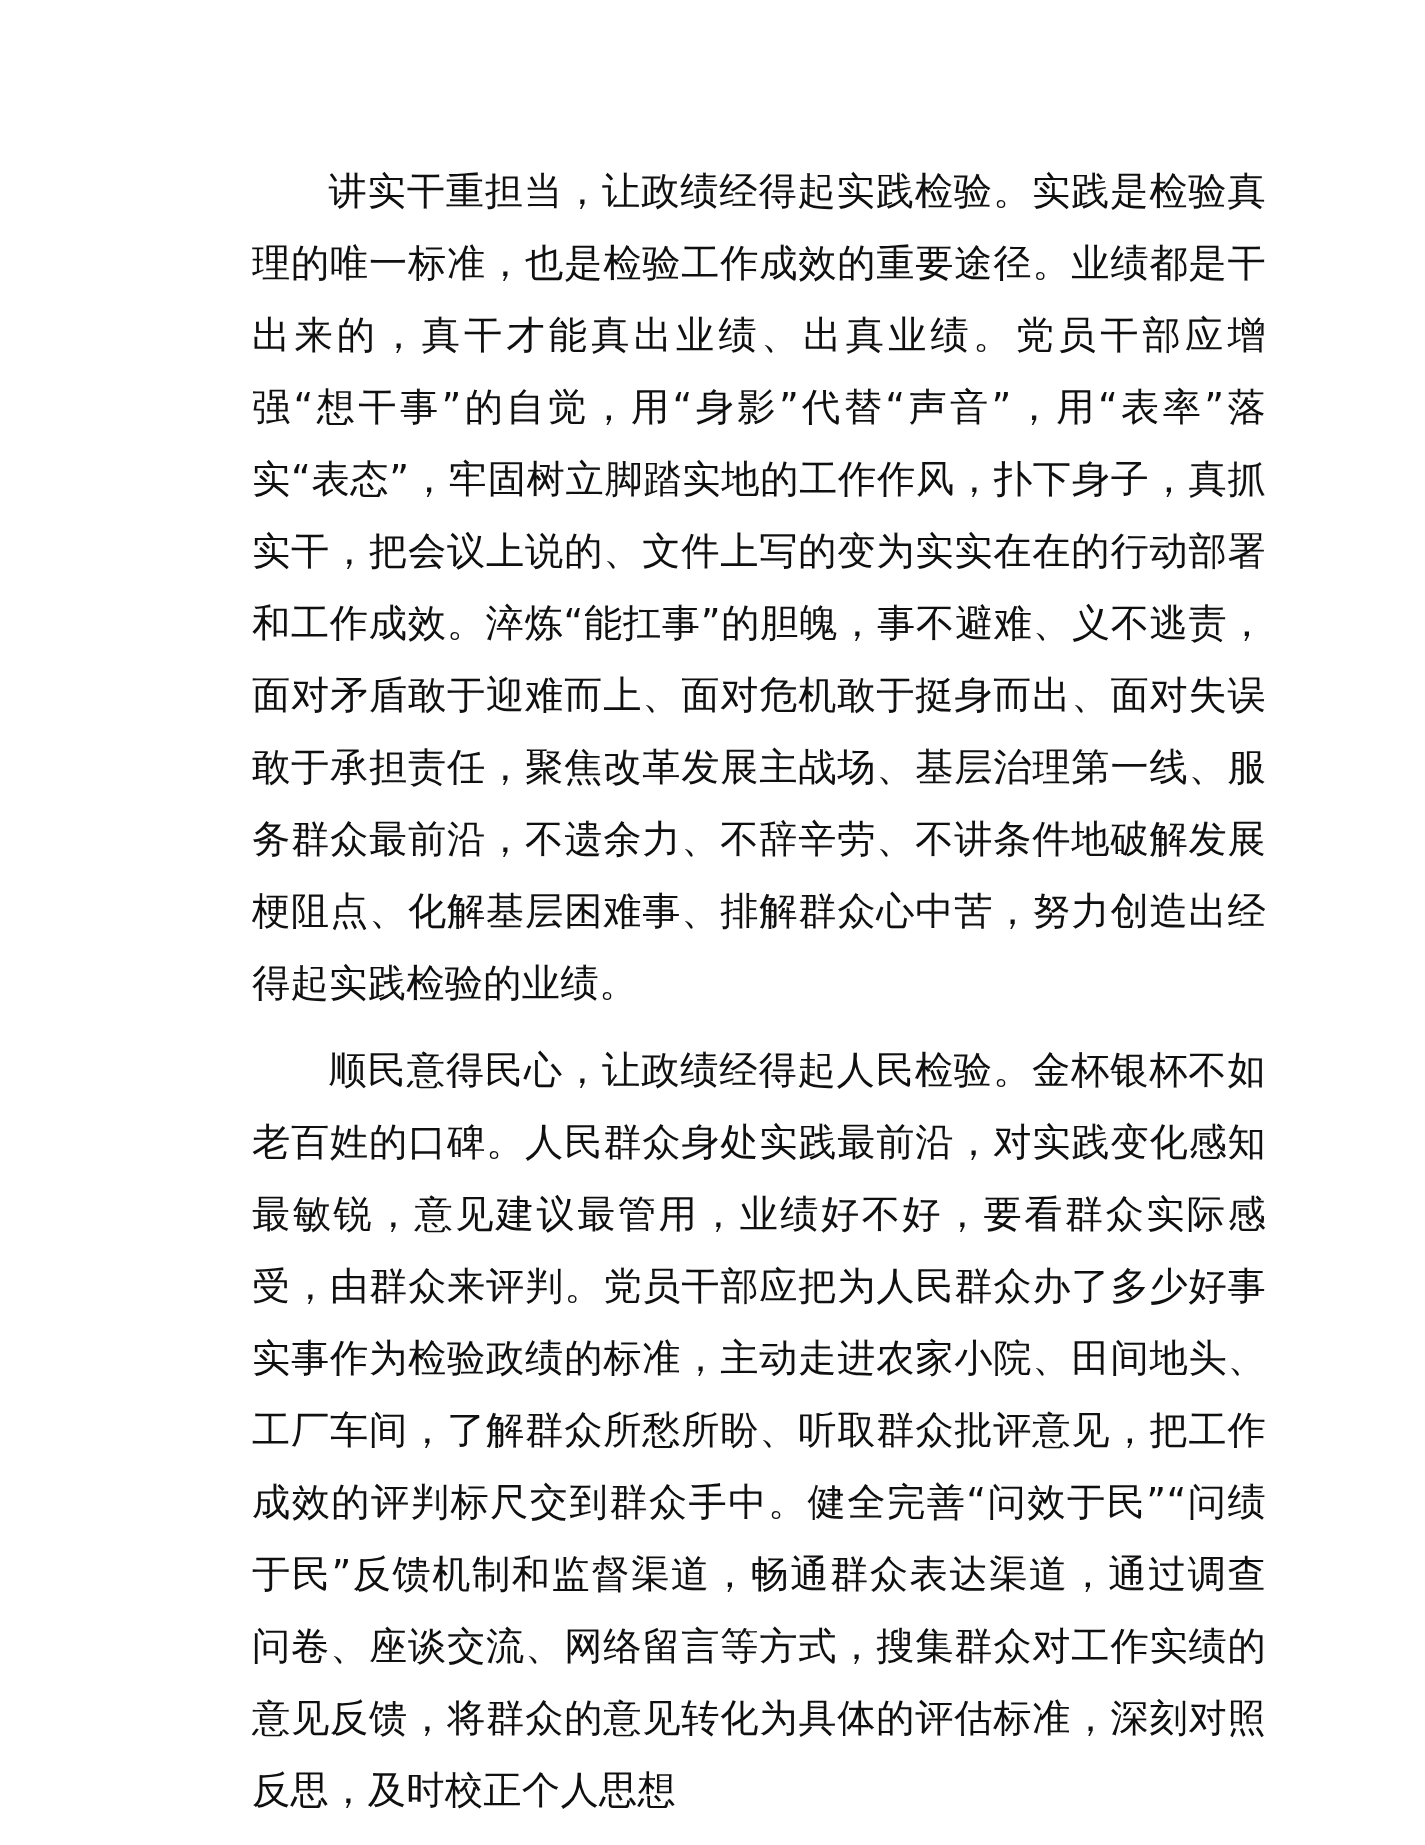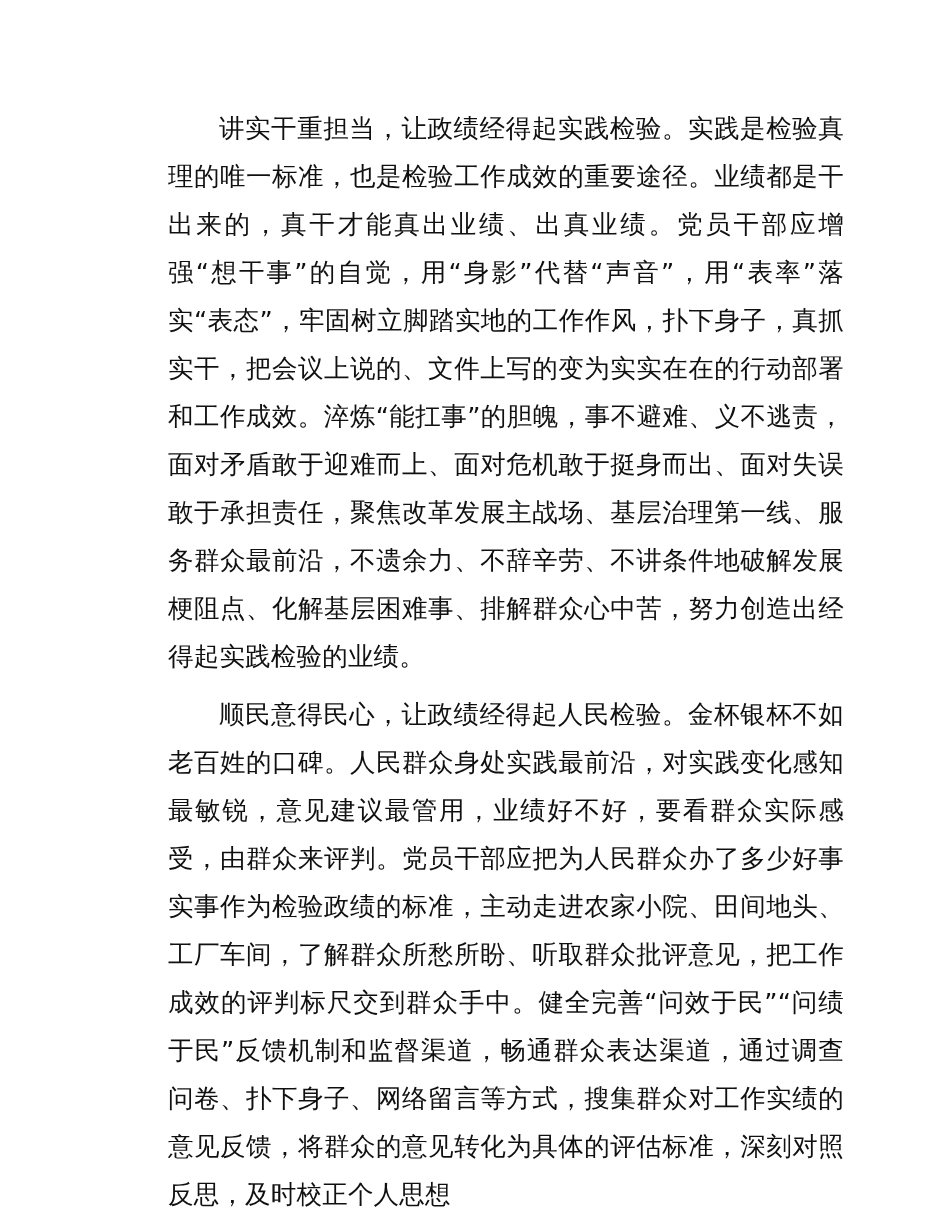--- a/index.html
+++ b/index.html
@@ -38,15 +38,15 @@
   .para:last-child {
     margin-bottom: 0;
   }
 </style>
 </head>
 <body>
 
 <div class="page">
   <div class="doc-body">
     <p class="para">讲实干重担当，让政绩经得起实践检验。实践是检验真理的唯一标准，也是检验工作成效的重要途径。业绩都是干出来的，真干才能真出业绩、出真业绩。党员干部应增强“想干事”的自觉，用“身影”代替“声音”，用“表率”落实“表态”，牢固树立脚踏实地的工作作风，扑下身子，真抓实干，把会议上说的、文件上写的变为实实在在的行动部署和工作成效。淬炼“能扛事”的胆魄，事不避难、义不逃责，面对矛盾敢于迎难而上、面对危机敢于挺身而出、面对失误敢于承担责任，聚焦改革发展主战场、基层治理第一线、服务群众最前沿，不遗余力、不辞辛劳、不讲条件地破解发展梗阻点、化解基层困难事、排解群众心中苦，努力创造出经得起实践检验的业绩。</p>
-    <p class="para">顺民意得民心，让政绩经得起人民检验。金杯银杯不如老百姓的口碑。人民群众身处实践最前沿，对实践变化感知最敏锐，意见建议最管用，业绩好不好，要看群众实际感受，由群众来评判。党员干部应把为人民群众办了多少好事实事作为检验政绩的标准，主动走进农家小院、田间地头、工厂车间，了解群众所愁所盼、听取群众批评意见，把工作成效的评判标尺交到群众手中。健全完善“问效于民”“问绩于民”反馈机制和监督渠道，畅通群众表达渠道，通过调查问卷、扑下身子、网络留言等方式，搜集群众对工作实绩的意见反馈，将群众的意见转化为具体的评估标准，深刻对照反思，及时校正个人思想</p>
+    <p class="para">顺民意得民心，让政绩经得起人民检验。金杯银杯不如老百姓的口碑。人民群众身处实践最前沿，对实践变化感知最敏锐，意见建议最管用，业绩好不好，要看群众实际感受，由群众来评判。党员干部应把为人民群众办了多少好事实事作为检验政绩的标准，主动走进农家小院、田间地头、工厂车间，了解群众所愁所盼、听取群众批评意见，把工作成效的评判标尺交到群众手中。健全完善“问效于民”“问绩于民”反馈机制和监督渠道，畅通群众表达渠道，通过调查问卷、座谈交流、网络留言等方式，搜集群众对工作实绩的意见反馈，将群众的意见转化为具体的评估标准，深刻对照反思，及时校正个人思想</p>
   </div>
 </div>
 
 </body></html>

